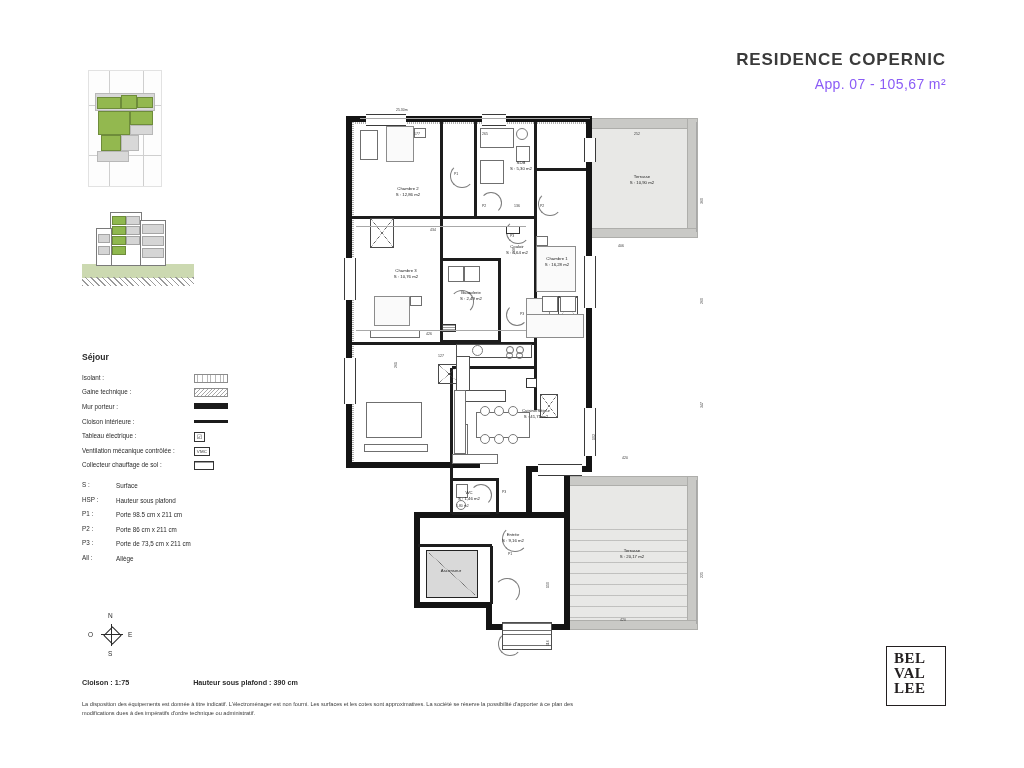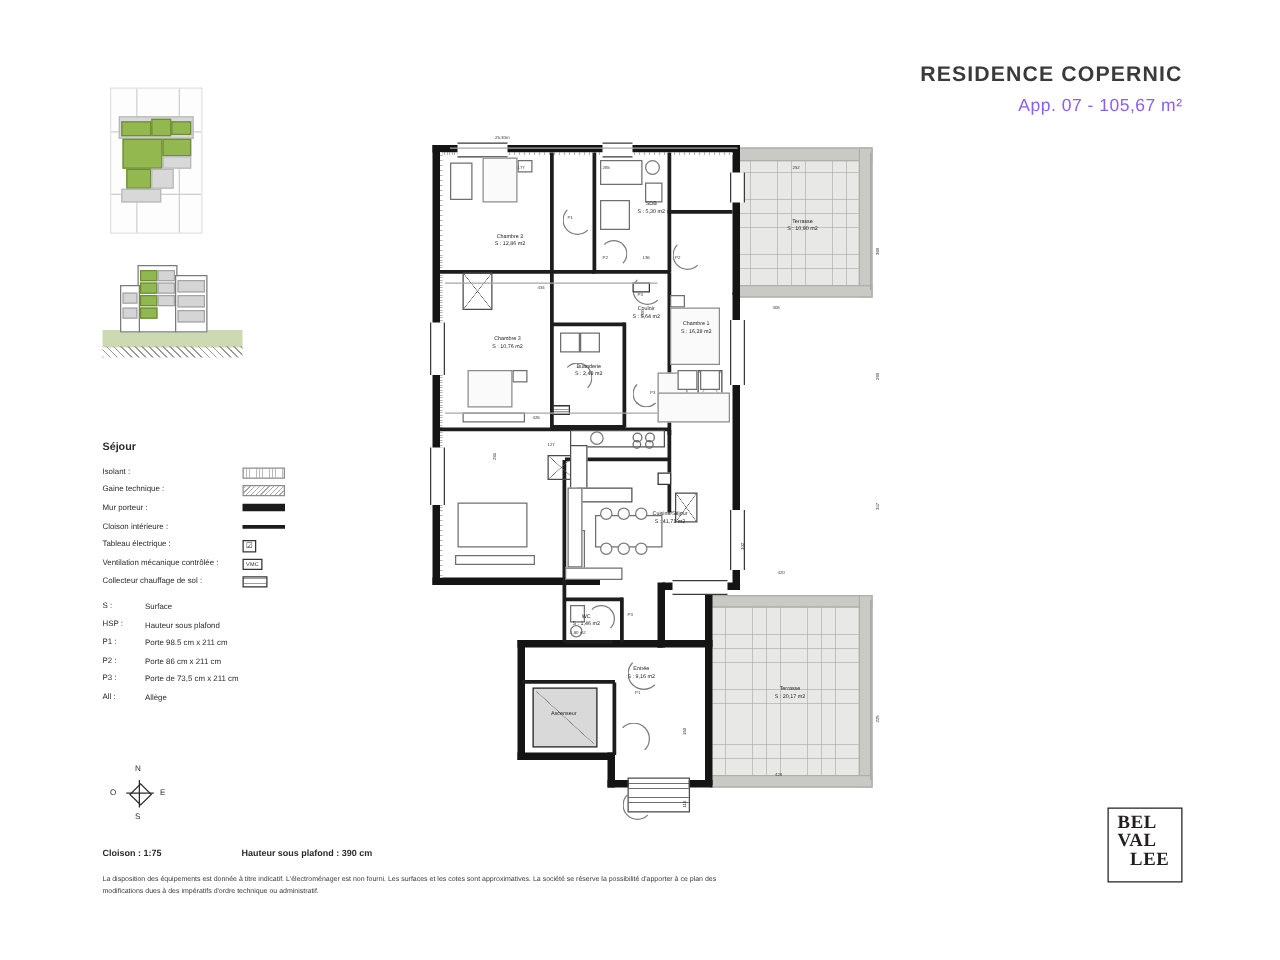--- a/index.html
+++ b/index.html
@@ -259,21 +259,21 @@
   }
   .logo span {
     position: absolute;
     font-family: "Liberation Serif", serif;
     font-size: 15px;
     letter-spacing: 0.5px;
     font-weight: bold;
   }
   .logo .l1 { left: 7px;  top: 3px; }
   .logo .l2 { left: 7px;  top: 18px; }
-  .logo .l3 { left: 17px;  top: 33px; text-align: center; }
+  .logo .l3 { left: 7px;  top: 33px; text-align: center; }
 
   
   .plan {
     position: absolute;
     left: 330px;
     top: 108px;
     width: 400px;
     height: 540px;
   }
   .wall {

